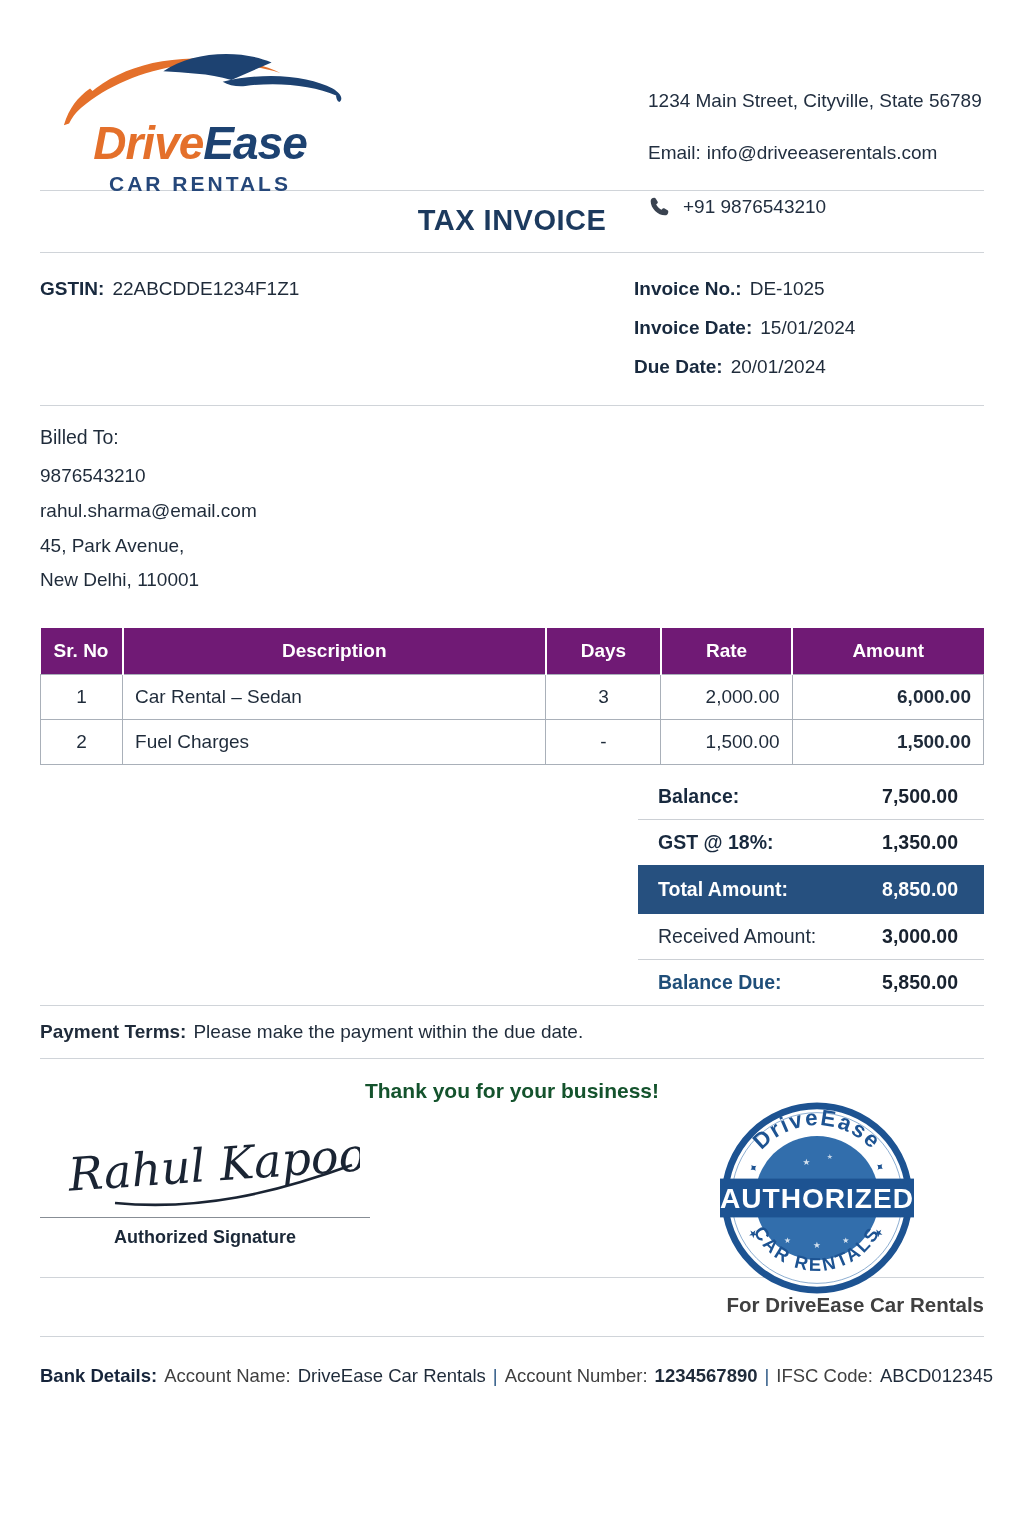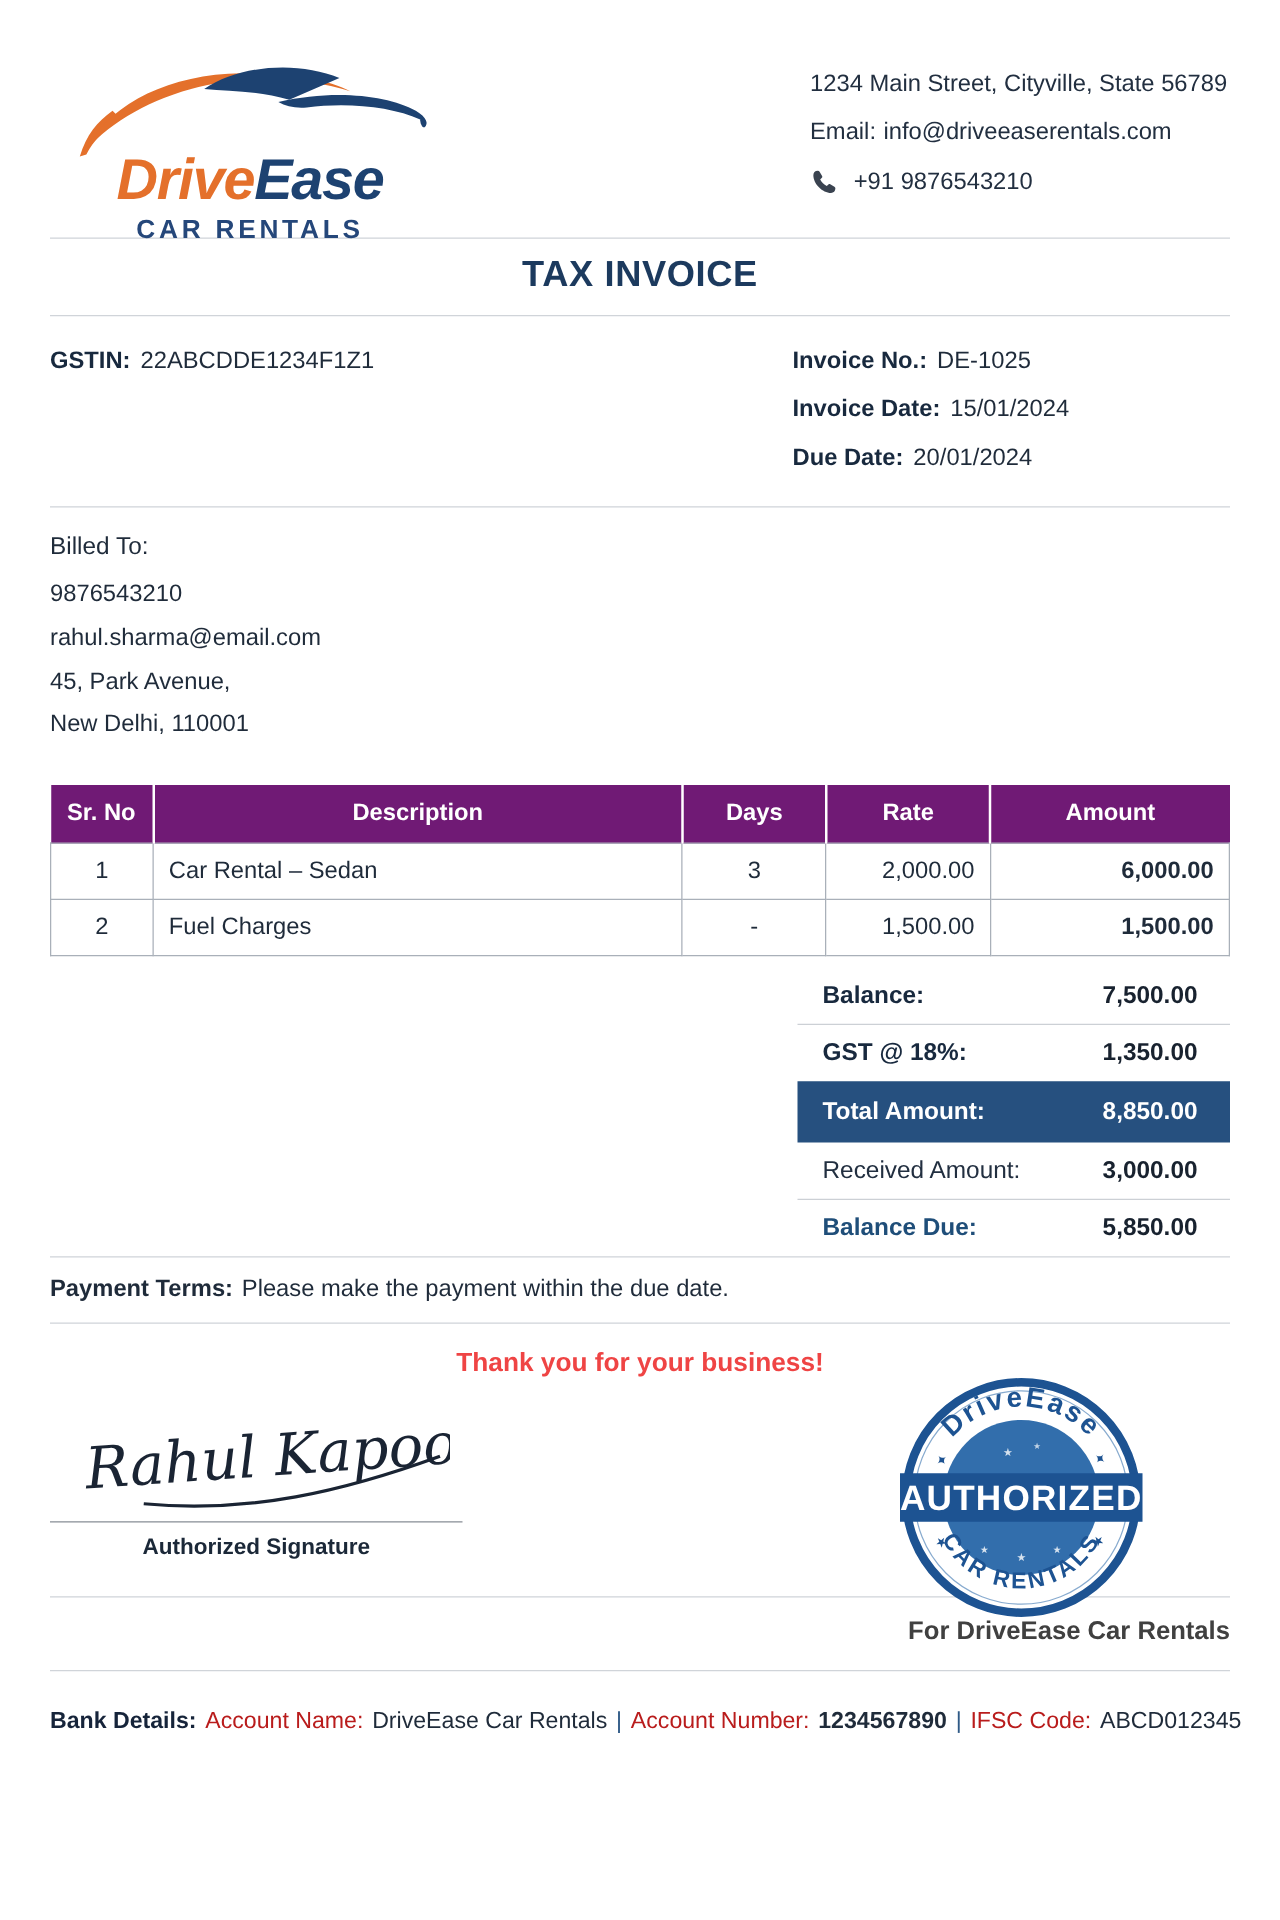--- a/index.html
+++ b/index.html
@@ -13,21 +13,21 @@
 
   
   .header { display:flex; justify-content:space-between; align-items:flex-start; height:152px; }
   .logo-block { width:320px; text-align:center; }
   .logo-car { display:block; margin:0 auto -14px auto; }
   .logo-name { font-size:46px; font-weight:bold; font-style:italic; letter-spacing:-1px; line-height:1; }
   .logo-name .p1 { color:#e4702b; }
   .logo-name .p2 { color:#1d4271; }
   .logo-tag { font-size:21px; font-weight:bold; color:#25477a; letter-spacing:3px; margin-top:6px; }
   .contact { margin-top:20px; font-size:19px; color:#222f40; line-height:1.0; width:336px; }
-  .contact .c-line { margin-bottom:19px; }
+  .contact .c-line { margin-bottom:19px;margin-top:33px; }
   .c-email-label { margin-right:6px; }
   .c-phone { display:flex; align-items:center; }
   .c-phone svg { margin-right:12px; }
 
   
   .title { text-align:center; font-size:29px; font-weight:bold; color:#1c3a5e; letter-spacing:0.5px; padding:13px 0 15px 0; }
 
   
   .meta { display:flex; justify-content:space-between; padding:25px 0 10px 0; font-size:19px; }
   .meta-label { font-weight:bold; color:#18293e; margin-right:8px; }
@@ -64,38 +64,38 @@
   .t-label.blue { color:#1f4e79; }
   .t-value { font-weight:bold; color:#18222f; }
   .trow.total-band { background:#26507f; padding:13px 26px 13px 20px; }
   .trow.total-band .t-label, .trow.total-band .t-value { color:#ffffff; }
 
   
   .payment { padding:15px 0; font-size:19px; }
   .pay-label { font-weight:bold; margin-right:7px; }
 
   
-  .thankyou { text-align:center; font-weight:bold; font-size:21px; color:#ef4444; padding:20px 0 6px 0; }
+  .thankyou { text-align:center; font-weight:bold; font-size:21px; color:#14532d; padding:20px 0 6px 0; }
 
   
   .sig-row { position:relative; height:162px; margin-top:6px; }
   .sig-block { width:330px; margin-left:0; }
   .sig-svg { display:block; margin-left:20px; }
   .sig-underline { border-top:1.5px solid #878d95; width:330px; }
   .sig-label { text-align:center; font-weight:bold; font-size:18px; color:#1b2838; padding-top:9px; width:330px; }
   .stamp { position:absolute; top:-14px; right:70px; width:194px; height:194px; z-index:3; }
 
   
   .for-line { text-align:right; color:#404040; font-weight:bold; font-size:20.5px; padding:15px 0 19px 0; }
 
   
   .bank { padding:28px 0; font-size:18.5px; white-space:nowrap; }
   .bank span { margin-right:7px; }
   .bk-label { font-weight:bold; color:#16243a; }
-  .bk-key { color:#b91c1c; }
+  .bk-key { color:#404040; }
   .bk-val { color:#1f2b3a; }
   .bk-val.bold { font-weight:bold; }
   .bk-sep { color:#2f5a86; }
 </style>
 </head>
 <body>
 
 <div class="page">
 
   <div class="header">

